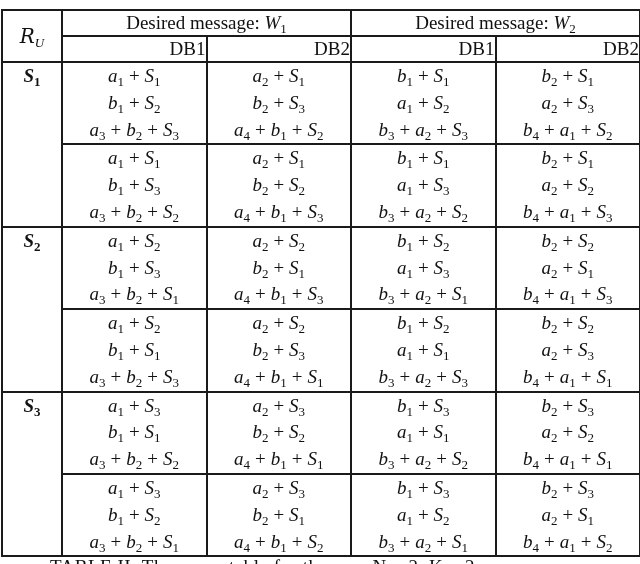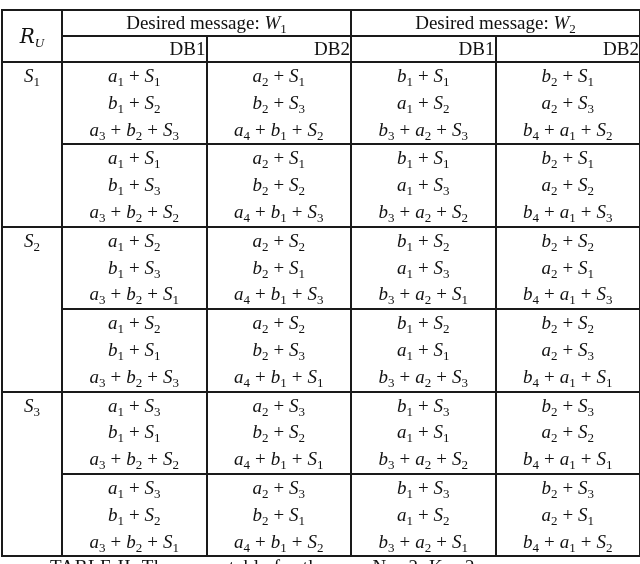--- a/index.html
+++ b/index.html
@@ -10,21 +10,21 @@
     table.qt td, table.qt th { border: 2px solid #1a1a1a; padding: 0; text-align: center;
                font-weight: normal; font-size: 19px; }
     col.c0 { width: 60px; } col.cd { width: 144.5px; }
     tr.h1 th { height: 24px; }
     tr.h2 th { height: 24px; line-height: 24px; text-align: right; }
     .cell { display: flex; flex-direction: column; }
     .ln { height: 26.8px; line-height: 26.8px; white-space: nowrap; font-style: italic; }
     .ln .op { font-style: normal; padding: 0 5px; }
     sub { font-size: 13px; font-style: normal; vertical-align: -4px; line-height: 0; }
     td.rl { vertical-align: top; font-style: italic; }
-    td.rl .ln { font-style: italic; }
+    td.rl .ln { font-style: italic; font-weight: bold; }
     .hdr-it { font-style: italic; }
     .cap { position: absolute; left: 50px; top: 556px; font-size: 19px; white-space: nowrap;
            letter-spacing: 0.5px; }
   </style>
 </head>
 <body>
 
 <table class="qt">
   <colgroup>
     <col class="c0">

